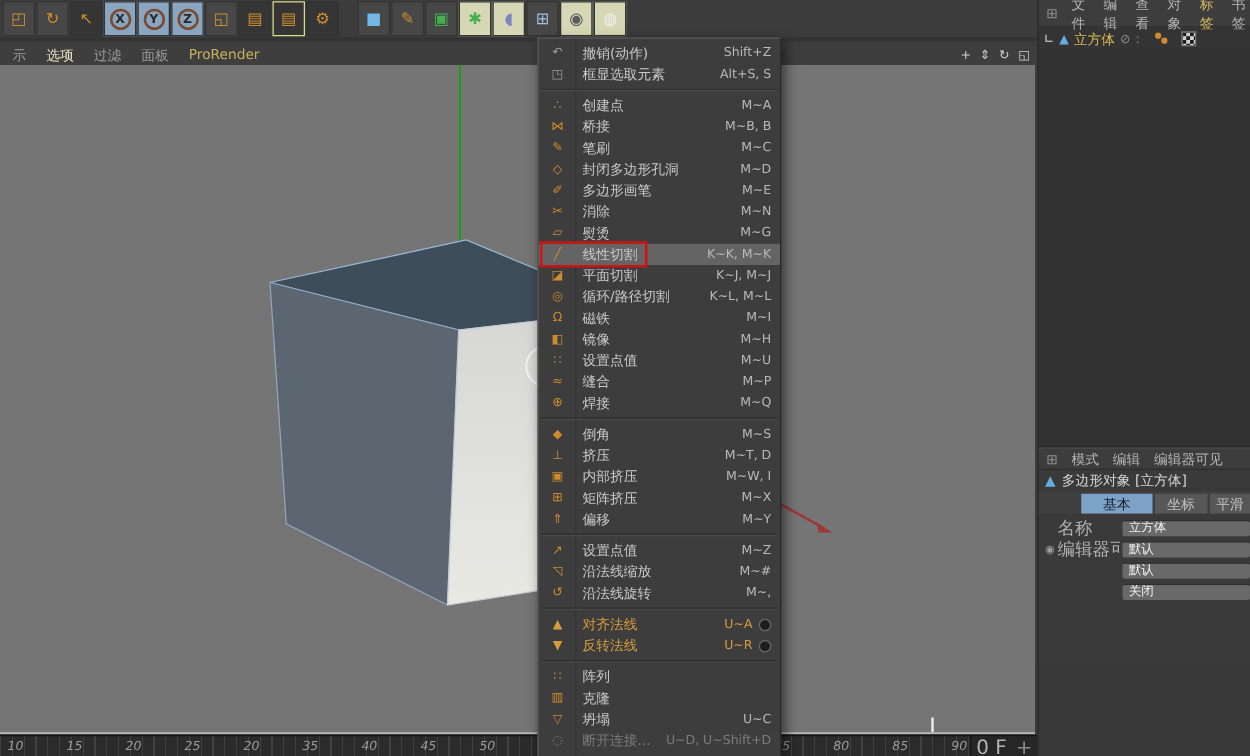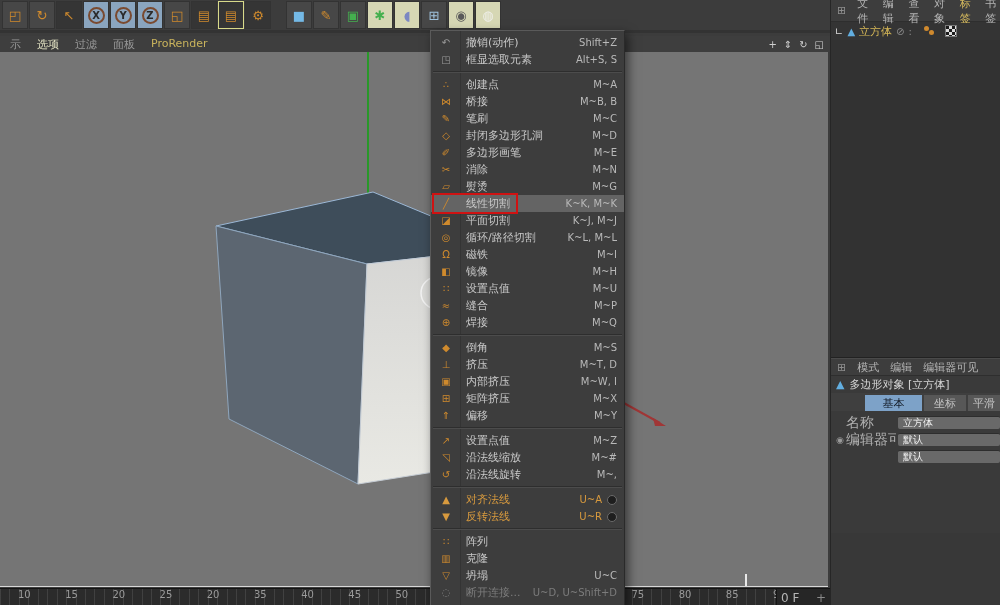--- a/index.html
+++ b/index.html
@@ -56,25 +56,25 @@
     background:#1e1e1e; border:1px solid #6a6a6a; margin-left:5px; flex:none; }
   .mrow.disabled .mi-label, .mrow.disabled .mi-short, .mrow.disabled .mi-icon { color:#7c7c7c; }
   .mrow.sep { height:8px; padding:0; }
   .mrow.sep::after { content:""; position:absolute; left:2px; right:2px; top:3px; height:1px;
     background:#2e2e2e; box-shadow:0 1px 0 #4c4c4c; }
   .redbox { position:absolute; left:1px; top:162px; width:86px; height:21px;
     border:2px solid #cf1212; z-index:12; pointer-events:none; }
   
   .timeline { position:absolute; left:0; top:588px; width:830px; height:17px; background:#2b2b2b;
     border-top:1px solid #141414; display:flex; align-items:center; }
-  .ruler { position:relative; width:775px; height:100%; display:flex; align-items:flex-start; padding-left:18px;
-    background-image:repeating-linear-gradient(90deg, rgba(255,255,255,.10) 0 1px, transparent 1px 9.44px); }
+  .ruler { position:relative; width:775px; height:100%; display:flex; align-items:center; padding-left:6px;
+    background-image:repeating-linear-gradient(90deg, rgba(255,255,255,.10) 0 1px, transparent 1px 9.44px);font-style:italic; }
   .tick { width:47.2px; flex:none; color:#9a9a9a; font-size:10px; }
   .framebox { position:absolute; left:776px; top:0; width:54px; height:17px; background:#262626;
-    border-left:1px solid #151515; display:flex; align-items:center; padding:0 4px; color:#b5b5b5; font-size:12px; }
+    border-left:1px solid #151515; display:flex; align-items:center; padding:0 4px; color:#b5b5b5; font-size:16px; }
   .framebox .plus { margin-left:auto; color:#8a8a8a; }
   
   .right-panel { position:absolute; left:830px; top:0; width:170px; height:605px;
     background:#3a3a3a; border-left:1px solid #262626; }
   .pm-row { display:flex; align-items:center; gap:11px; padding-left:6px; color:#b5b5b5; }
   .om-menu { height:22px; background:#3d3d3d; border-bottom:1px solid #2e2e2e; }
   .grid-ic { color:#8f8f8f; font-size:11px; }
   .yellow { color:#d8bc5e; }
   .om-object { height:18px; display:flex; align-items:center; gap:4px; padding-left:4px; background:#343434; }
   .omo-l { color:#dcdcdc; font-size:10px; }
@@ -573,18 +573,24 @@
           <span class="fvalue">默认</span>
         </div>
 
         <div class="frow">
           <span class="fradio"></span>
           <span class="flabel"></span>
           <span class="fdots"></span>
           <span class="fvalue">默认</span>
         </div>
 
+        <div class="frow">
+          <span class="fradio"></span>
+          <span class="flabel"></span>
+          <span class="fdots"></span>
+          <span class="fvalue">关闭</span>
+        </div>
       </div>
 
     <div class="am-rest"></div>
   </div>
 
 </div>
 
 </body></html>

